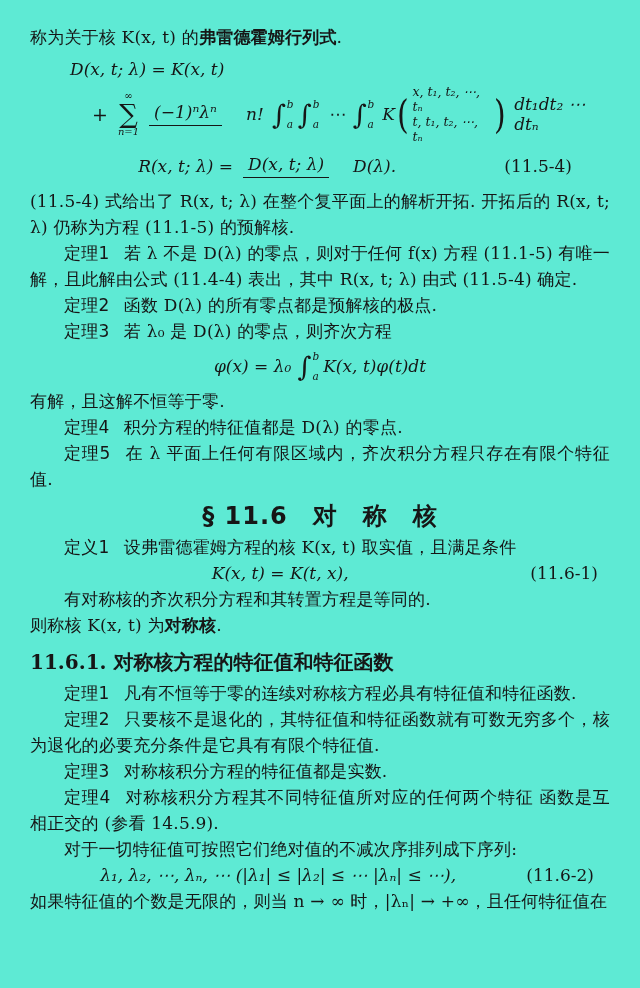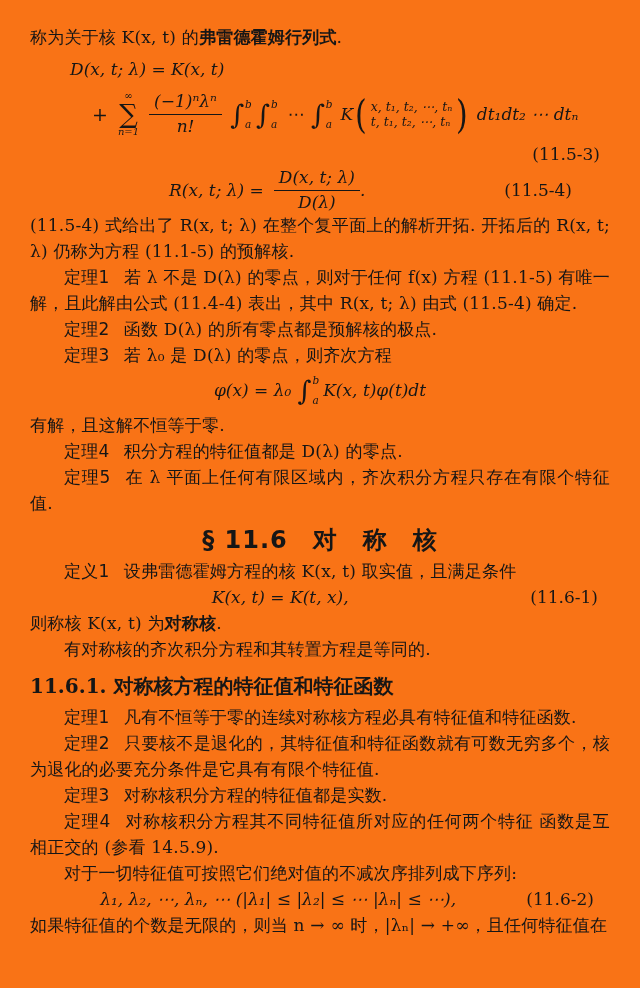--- a/index.html
+++ b/index.html
@@ -5,21 +5,21 @@
   * { margin:0; padding:0; box-sizing:border-box; }
   html,body { width:640px; }
   body{
     width:640px; height:988px;
     background:#e9e7e2;
     font-family:"DejaVu Serif","Liberation Serif",serif;
   }
   .page{
     position:relative;
     width:640px; height:988px;
-    background:#f97316;
+    background:#5eead4;
     color:#161616;
     overflow:hidden;
   }
   .content{ padding:24px 30px 0 30px; }
 
   .para{
     font-size:17px;
     line-height:26px;
     text-align:justify;
     letter-spacing:0.2px;
@@ -51,22 +51,22 @@
     align-items:center;
   }
   .plus{ font-size:19px; margin-right:10px; font-style:normal; }
   .sumop{
     display:inline-flex; flex-direction:column; align-items:center;
     margin-right:8px; line-height:1;
   }
   .sum-top,.sum-bot{ font-size:10px; font-style:italic; }
   .sum-sym{ font-size:26px; font-style:normal; line-height:1; }
   .frac{
-    display:inline-flex; flex-direction:column; align-items:center;
-    vertical-align:middle; line-height:1.25; margin:0 8px 0 2px;
+    display:inline-flex; flex-direction:row; align-items:center;
+    vertical-align:middle; line-height:1.25; margin:0 8px 0 2px;gap:24px;
   }
   .frac .fr-num{ padding:0 5px 1px; border-bottom:1.4px solid #161616; }
   .frac .fr-den{ padding-top:1px; }
   .int{ display:inline-flex; align-items:center; margin-right:2px; }
   .int-sym{ font-size:27px; font-style:normal; line-height:1; }
   .int-lims{
     display:inline-flex; flex-direction:column; justify-content:space-between;
     height:32px; font-size:10.5px; line-height:1; margin-left:1px; margin-right:2px;
   }
   .int-lims .lim-up{ margin-top:1px; }
@@ -179,21 +179,20 @@
           </span>
         <span class="kern">K</span>
         <span class="bigparen">(</span>
         <span class="mat">
           <span>x, t₁, t₂, ⋯, tₙ</span>
           <span>t, t₁, t₂, ⋯, tₙ</span>
         </span>
         <span class="bigparen">)</span>
         <span class="eq-tail">dt₁dt₂ ⋯ dtₙ</span>
       </div>
-      <div class="eqnum-row">(11.5-3)</div>
     </div>
 
 
 
     <div class="eq eq-flex eq-R">
       <span class="eq-center">
         <span>R(x, t; λ) =</span>
         <span class="frac">
           <span class="fr-num">D(x, t; λ)</span>
           <span class="fr-den">D(λ)</span>
@@ -233,23 +232,23 @@
 
     <div class="sec-heading"><span>§</span> <span>11.6</span>　<span>对　称　核</span></div>
 
     <div class="para indent def-block"><span class="thm-label">定义1</span><span>设弗雷德霍姆方程的核 K(x, t) 取实值，且满足条件</span></div>
 
     <div class="eq eq-flex eq-sym-row">
       <span class="eq-center">K(x, t) = K(t, x),</span>
       <span class="eq-num">(11.6-1)</span>
     </div>
 
+    <div class="para indent">有对称核的齐次积分方程和其转置方程是等同的.</div>
+
     <div class="para"><span>则称核 K(x, t) 为</span><span class="bold-term">对称核</span><span>.</span></div>
-
-    <div class="para indent">有对称核的齐次积分方程和其转置方程是等同的.</div>
 
     <div class="subsec-heading">11.6.1. 对称核方程的特征值和特征函数</div>
 
     <div class="para indent"><span class="thm-label">定理1</span><span>凡有不恒等于零的连续对称核方程必具有特征值和特征函数.</span></div>
 
     <div class="para indent"><span class="thm-label">定理2</span><span>只要核不是退化的，其特征值和特征函数就有可数无穷多个，核为退化的必要充分条件是它具有有限个特征值.</span></div>
 
     <div class="para indent"><span class="thm-label">定理3</span><span>对称核积分方程的特征值都是实数.</span></div>
 
     <div class="para indent"><span class="thm-label">定理4</span><span>对称核积分方程其不同特征值所对应的任何两个特征 函数是互相正交的 (参看 14.5.9).</span></div>

